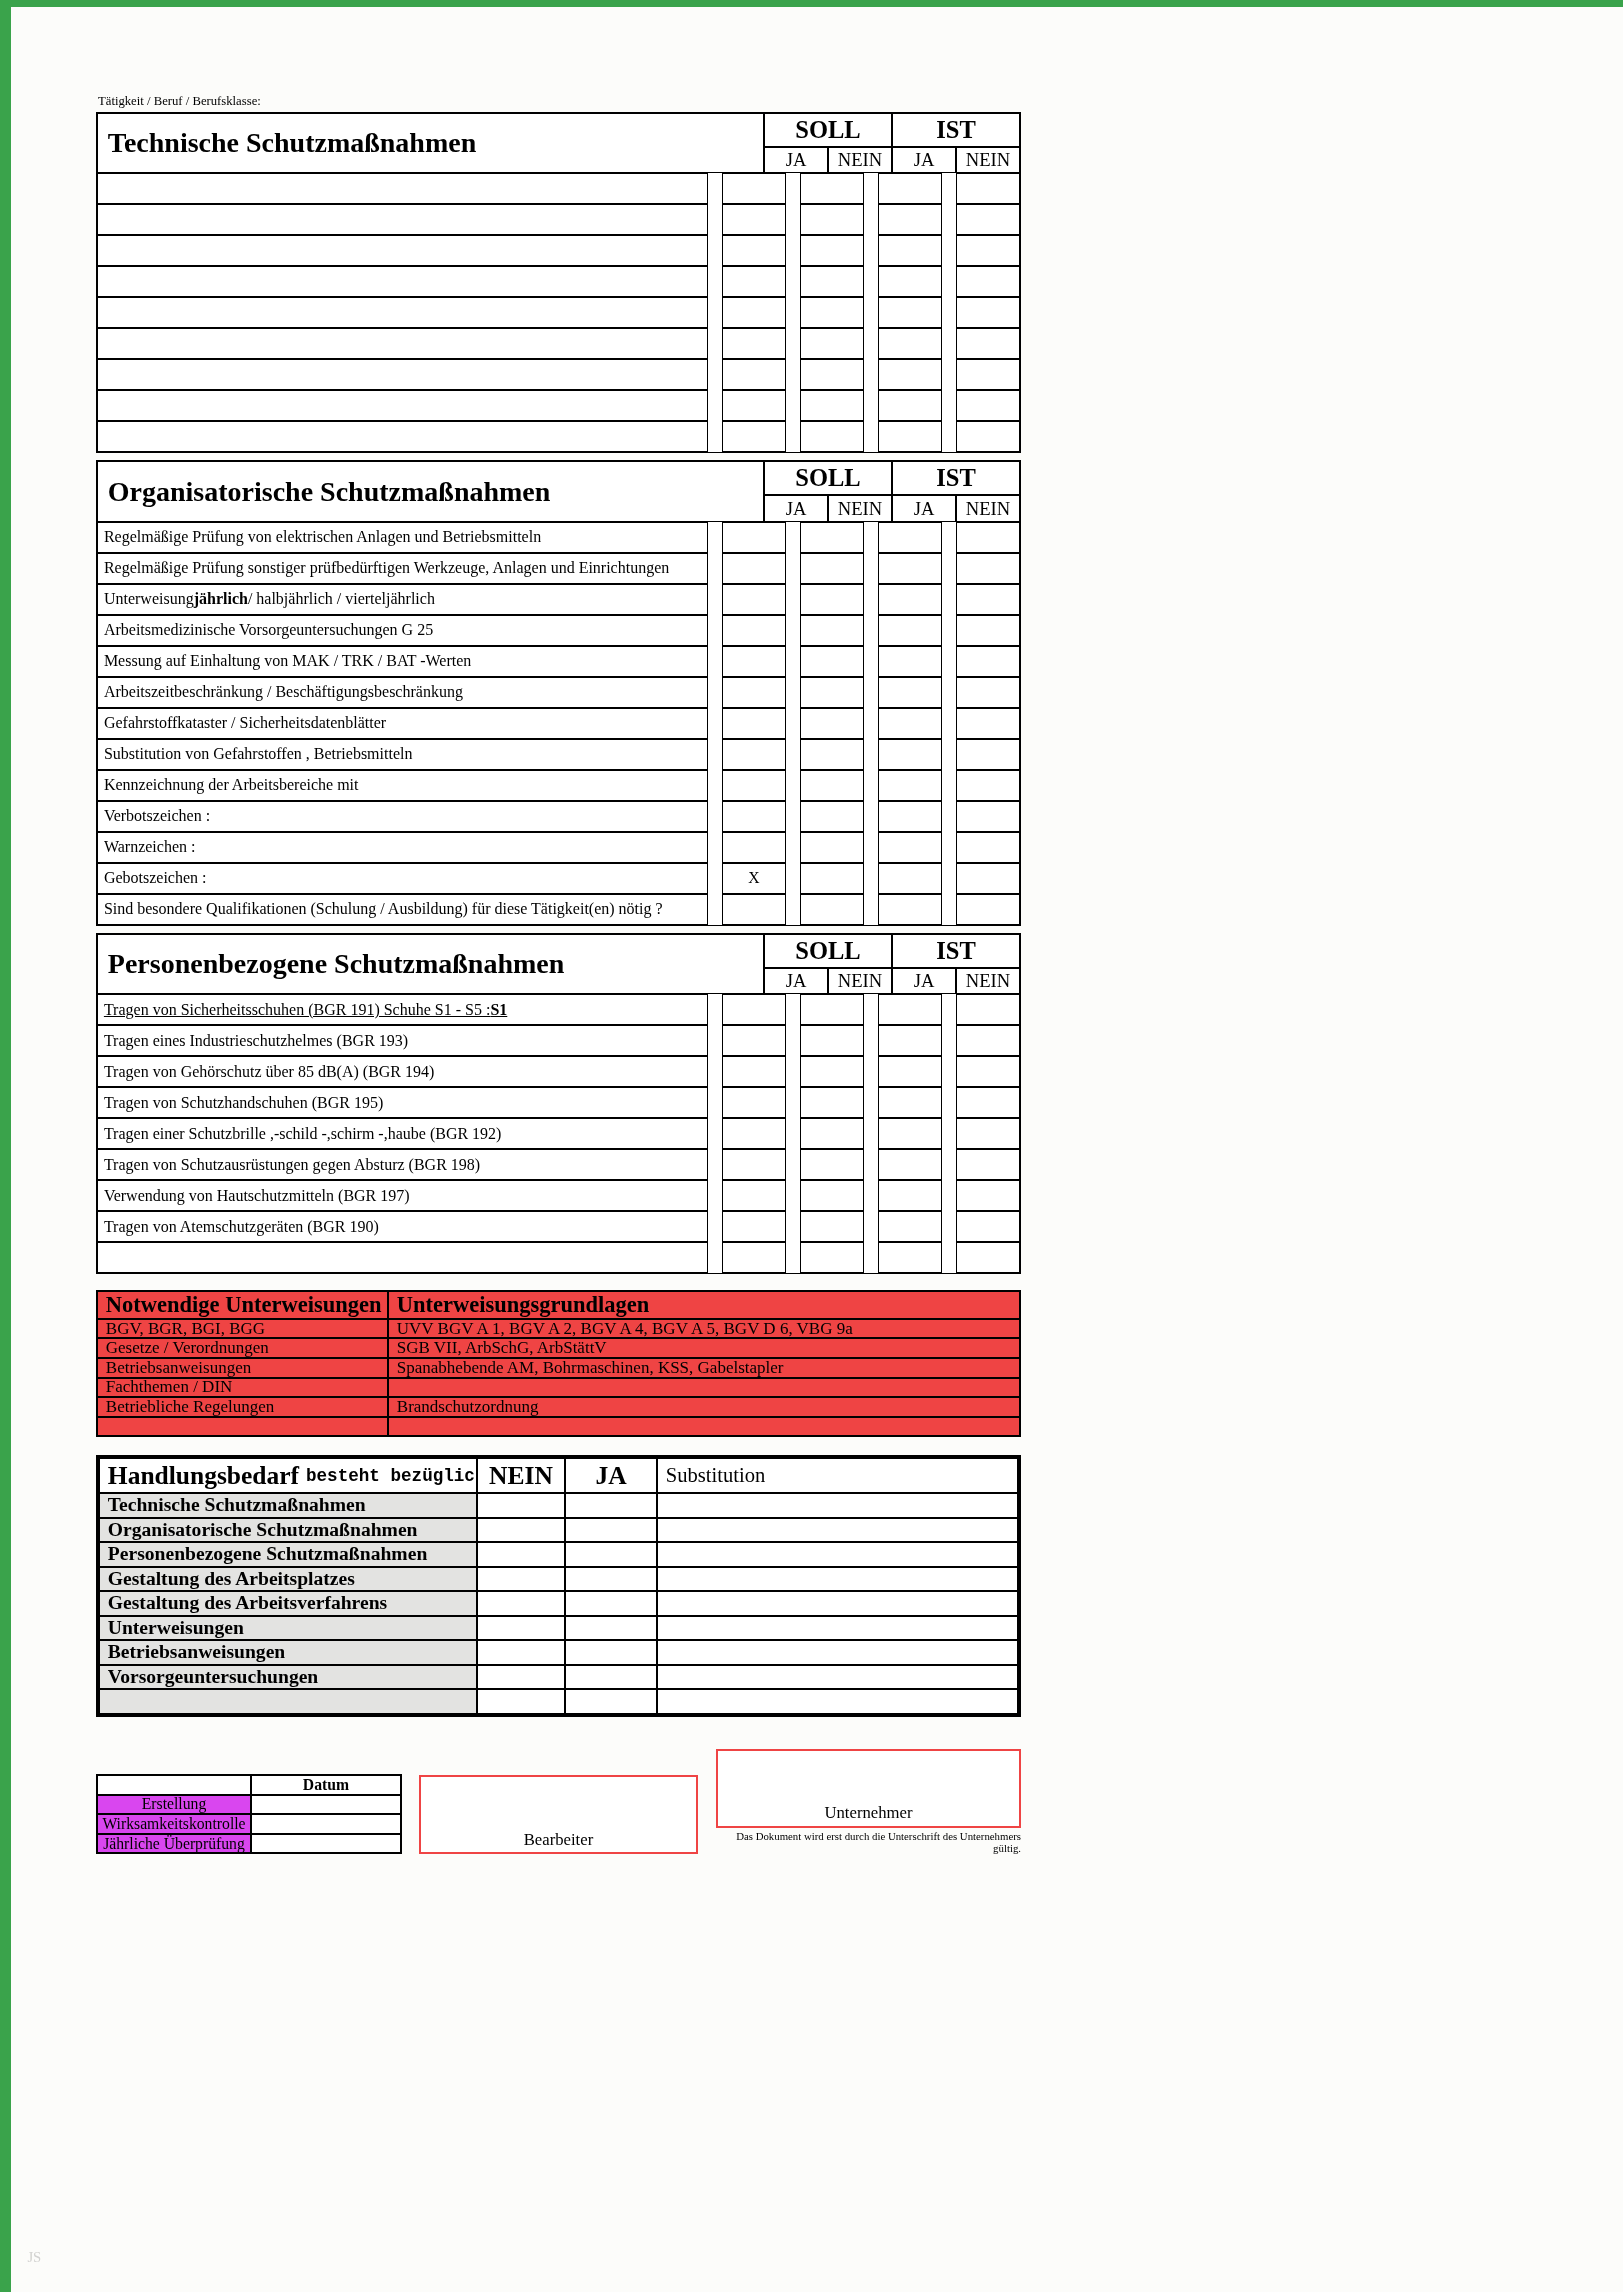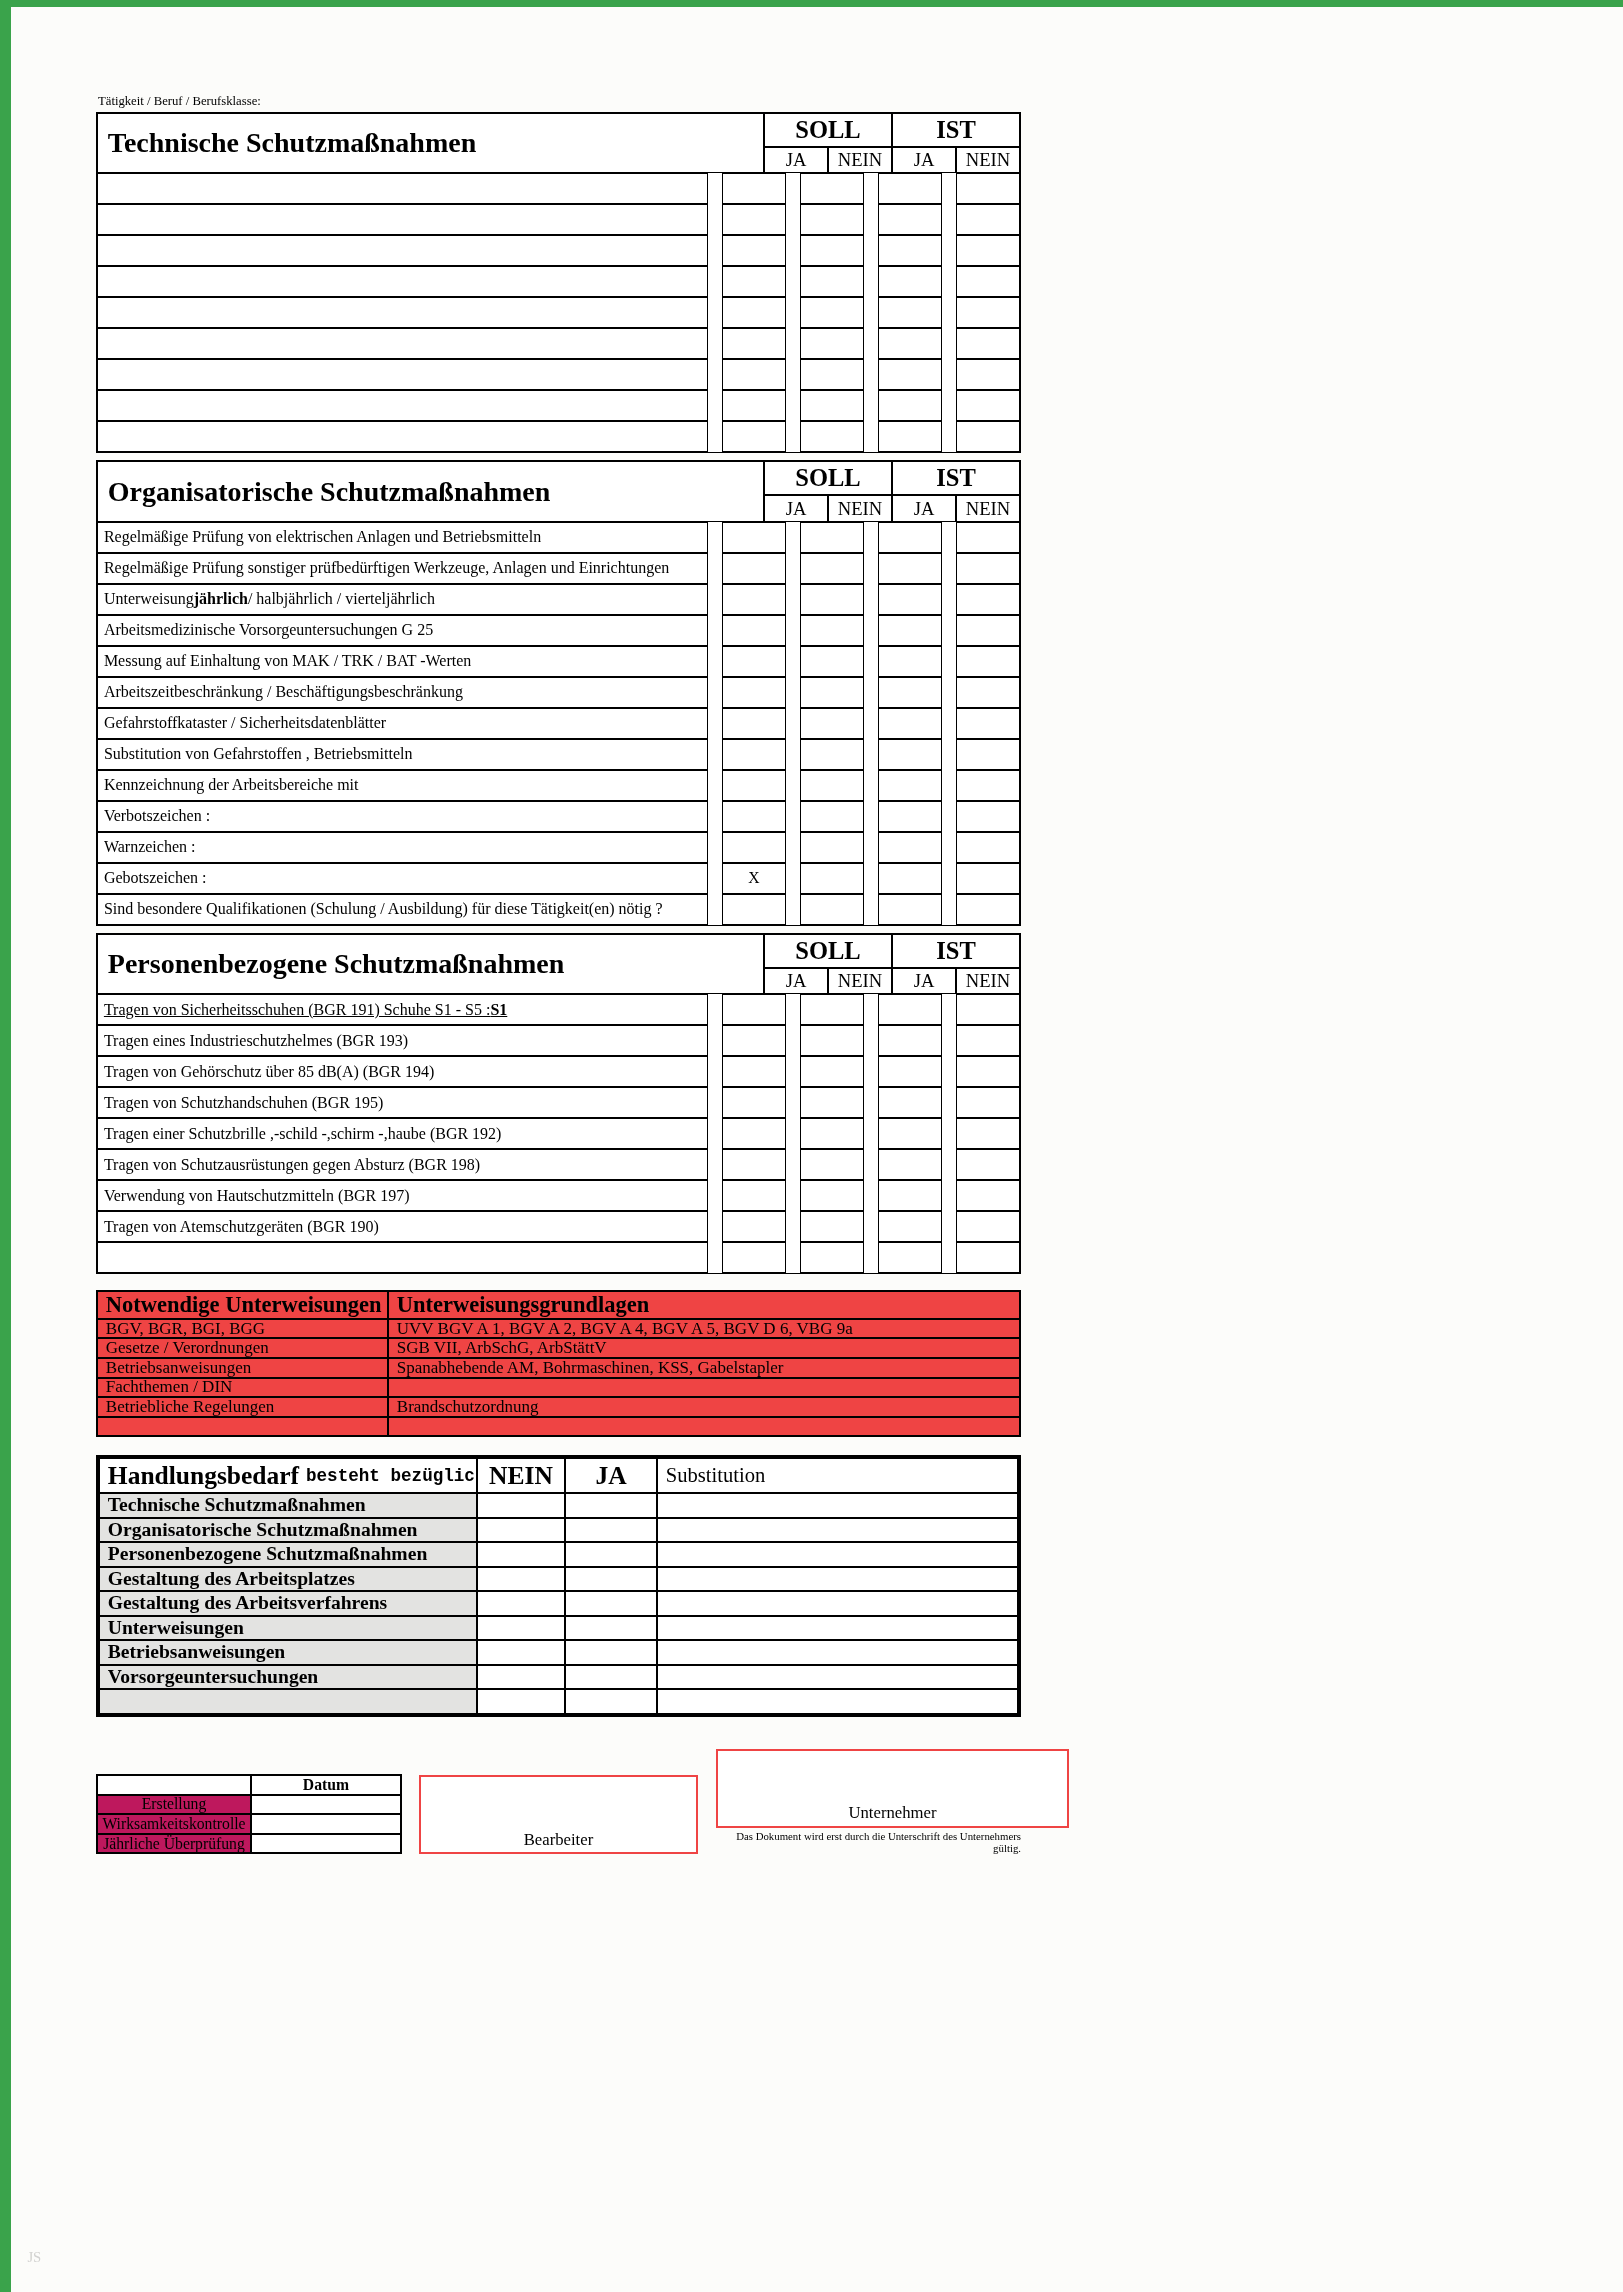--- a/index.html
+++ b/index.html
@@ -46,25 +46,25 @@
   .a-label { background:#e3e3e1; font-size:19.6px; font-weight:bold; padding-left:7.8px; white-space:nowrap; }
   .a-mark { background:#fff; }
 
   
   .bottom { display:flex; align-items:flex-end; margin-top:32px; }
   .dtable { width:306px; border:1px solid #000; background:#fff; }
   .drow { display:grid; grid-template-columns:154px 1fr; }
   .drow .cell { height:19.6px; font-size:15.7px; justify-content:center; }
   .d-head-blank { background:#fff; }
   .d-head { font-weight:bold; font-size:16.7px; }
-  .d-label { background:#be185d; }
+  .d-label { background:#d946ef; }
   .sigbox { border:2px solid #ef4444; height:79px; background:#fff; position:relative; }
   .sigbox.left { width:280px; margin-left:16.7px; }
   .sigcol { width:305px; margin-left:17.6px; }
-  .sigcol .sigbox { width:353px;font-family:Liberation Serif, serif; }
+  .sigcol .sigbox { width:305px;font-family:Liberation Serif, serif; }
   .sig-label { position:absolute; bottom:2.9px; left:0; width:100%; text-align:center; font-size:16.7px; }
   .signote { font-size:10.8px; text-align:right; margin-top:2.9px; }
 
   .wm { position:absolute; left:27.4px; bottom:27.4px; font-size:14.7px; color:#d2d2d0; }
 </style>
 </head>
 <body>
 
 <div class="sheet">
   <div class="green-top"></div>

